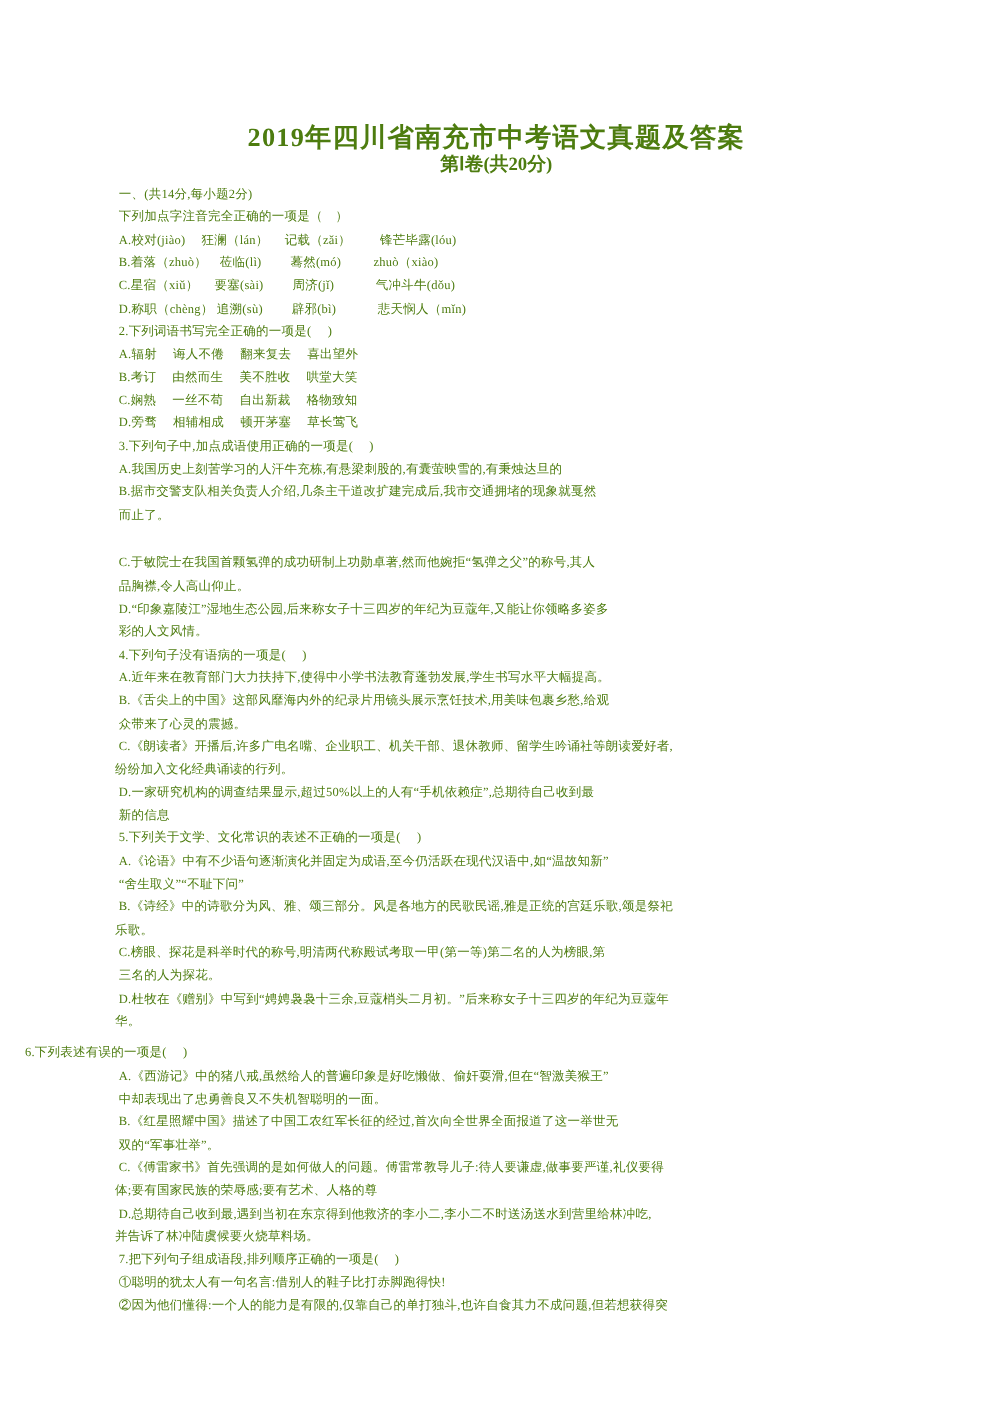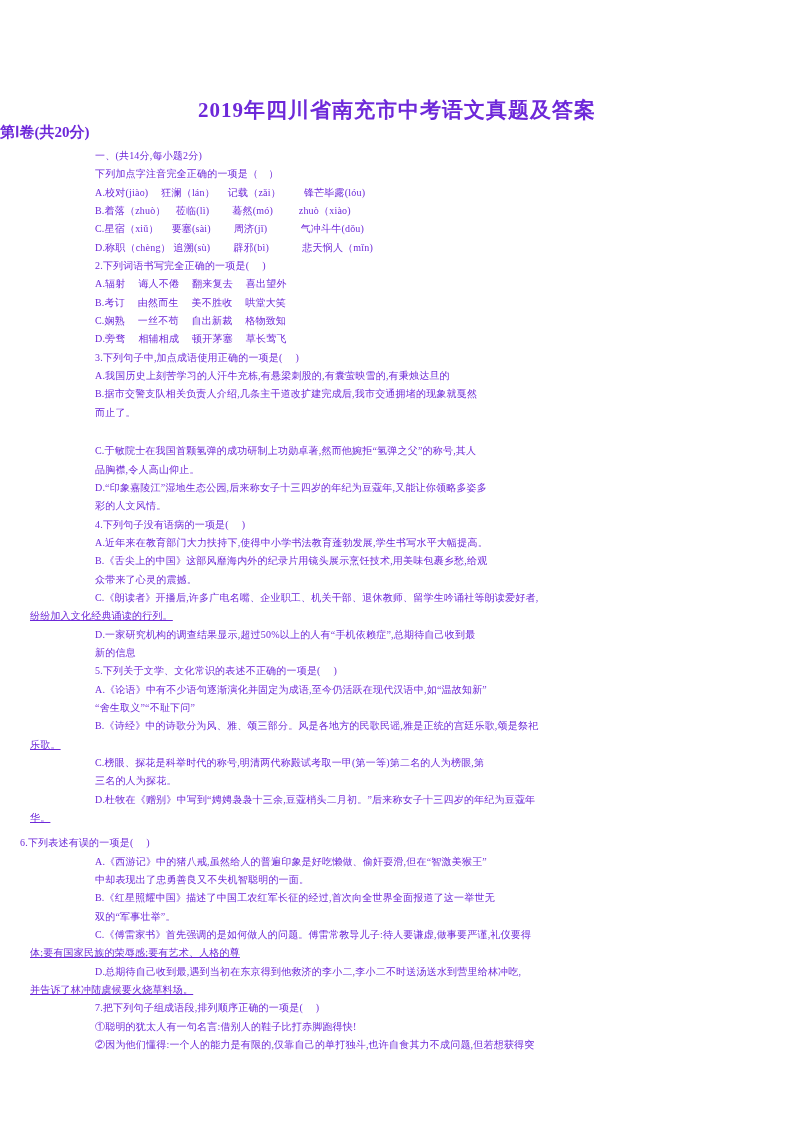--- a/index.html
+++ b/index.html
@@ -5,54 +5,53 @@
   html, body {
     margin: 0;
     padding: 0;
     background: #ffffff;
   }
   .page {
     position: relative;
     width: 794px;
     height: 1123px;
     background: #ffffff;
-    color: #6d28d9;
+    color: #4d7c0f;
     overflow: hidden;
     font-family: "Liberation Serif", serif;
   }
   .doc-title {
     margin: 97px 0 0 0;
     text-align: center;
     font-size: 21px;
     font-weight: bold;
     letter-spacing: 1px;
     line-height: 26px;
     font-family: "Liberation Serif", serif;
   }
   .doc-subtitle {
     margin: 0 0 5px 0;
-    text-align: left;
+    text-align: center;
     font-size: 15px;
     font-weight: bold;
     line-height: 19px;
     font-family: "Liberation Serif", serif;
   }
   .doc-body {
     margin: 0;
   }
   .line {
     margin-left: 95px;
     font-size: 10px;
     line-height: 18.35px;
     white-space: pre;
     letter-spacing: 0.2px;
   }
   .line.flush {
-    margin-left: 30px;
-    text-decoration: underline;
+    margin-left: 92px;
   }
 </style>
 </head>
 <body>
 
 <div class="page">
   <h1 class="doc-title">2019年四川省南充市中考语文真题及答案</h1>
   <h2 class="doc-subtitle">第Ⅰ卷(共20分)</h2>
   <div class="doc-body">
       <div class="line">一、(共14分,每小题2分)</div>

